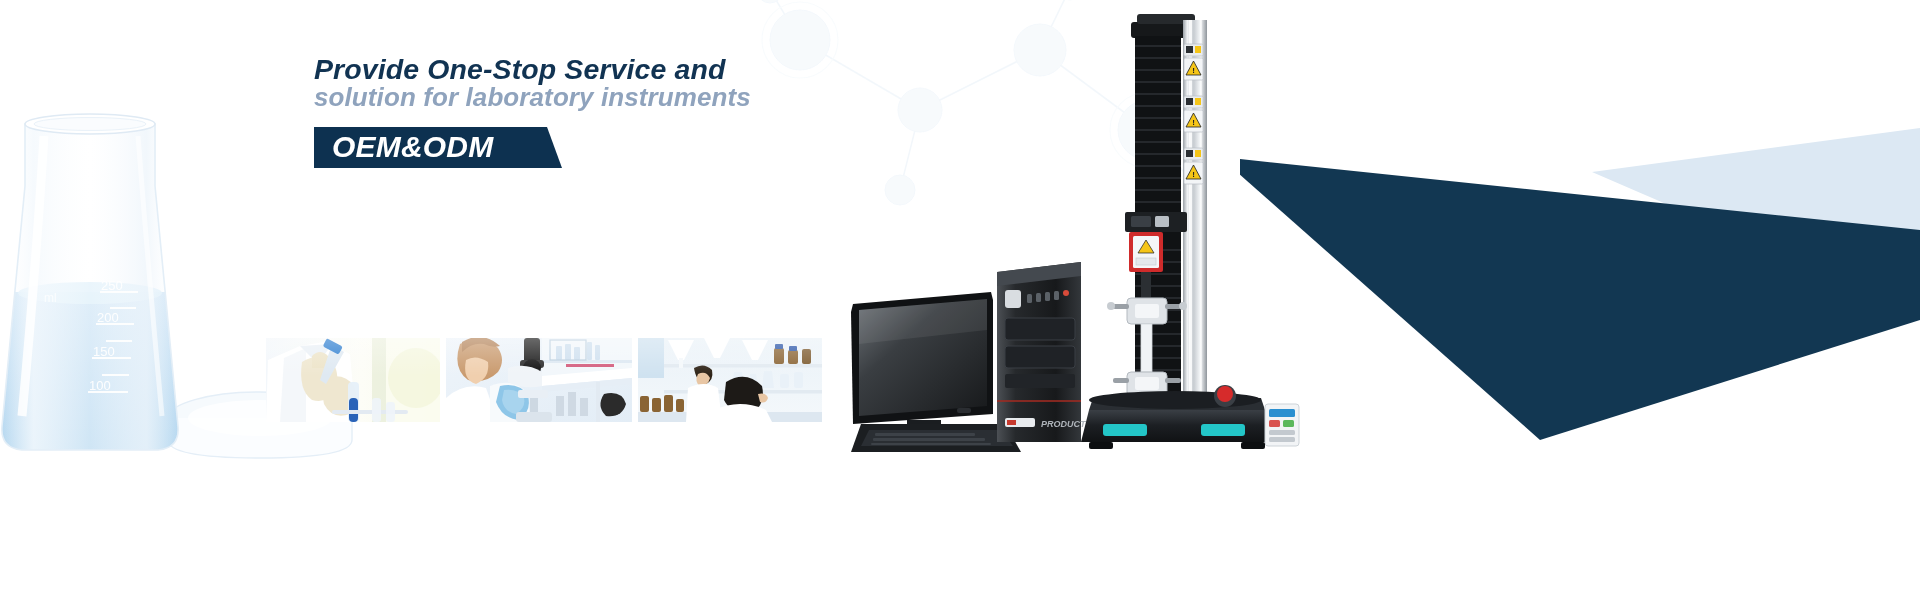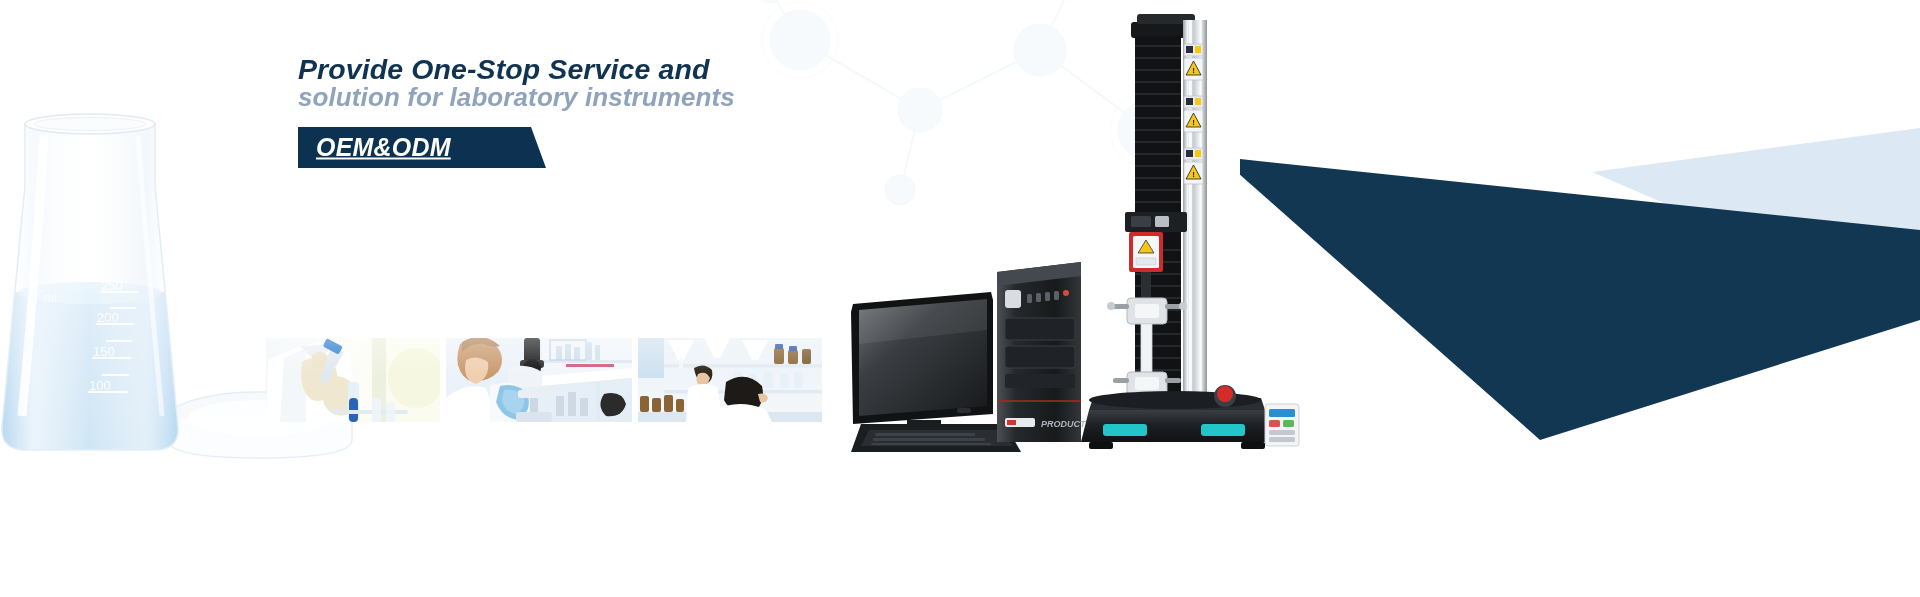--- a/index.html
+++ b/index.html
@@ -26,21 +26,21 @@
   }
 
   
   .deco-arrows {
     position:absolute; right:0; top:0;
     width:680px; height:597px; pointer-events:none;
   }
 
   
   .headline {
-    position:absolute; left:298px; top:55px;
+    position:absolute; left:314px; top:55px;
     width:620px;
   }
   .headline .line1 {
     font-size:28.5px; font-style:italic; font-weight:bold;
     color:#113352; letter-spacing:.1px; line-height:1.0;
     white-space:nowrap;
   }
   .headline .line2 {
     font-size:26px; font-style:italic; font-weight:bold;
     color:#8fa3bd; letter-spacing:.1px; line-height:1.0;
@@ -48,22 +48,22 @@
   }
   .badge-wrap {
     margin-top:17px;
     position:relative; display:inline-block;
     height:41px;
   }
   .badge-wrap svg { display:block; }
   .badge-text {
     position:absolute; left:18px; top:50%;
     transform:translateY(-50%);
-    font-size:25px; font-style:italic; font-weight:bold;
-    color:#ffffff; letter-spacing:.2px; white-space:nowrap;text-decoration:underline;
+    font-size:30px; font-style:italic; font-weight:bold;
+    color:#ffffff; letter-spacing:.2px; white-space:nowrap;
   }
 
   
   .photo-strip {
     position:absolute; left:266px; top:338px;
     width:556px; height:84px;
     display:flex; gap:6px;
   }
   .photo {
     position:relative; overflow:hidden; height:84px;

